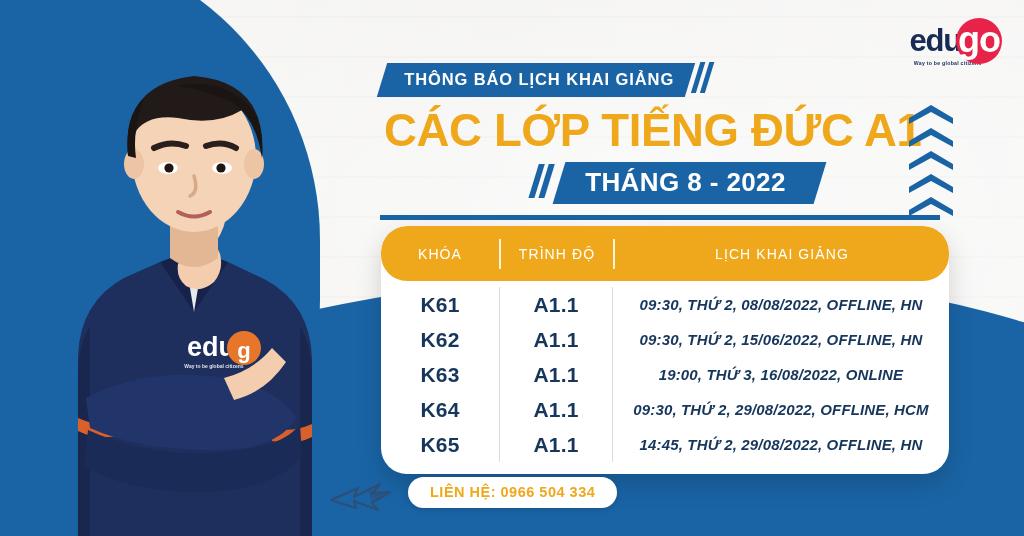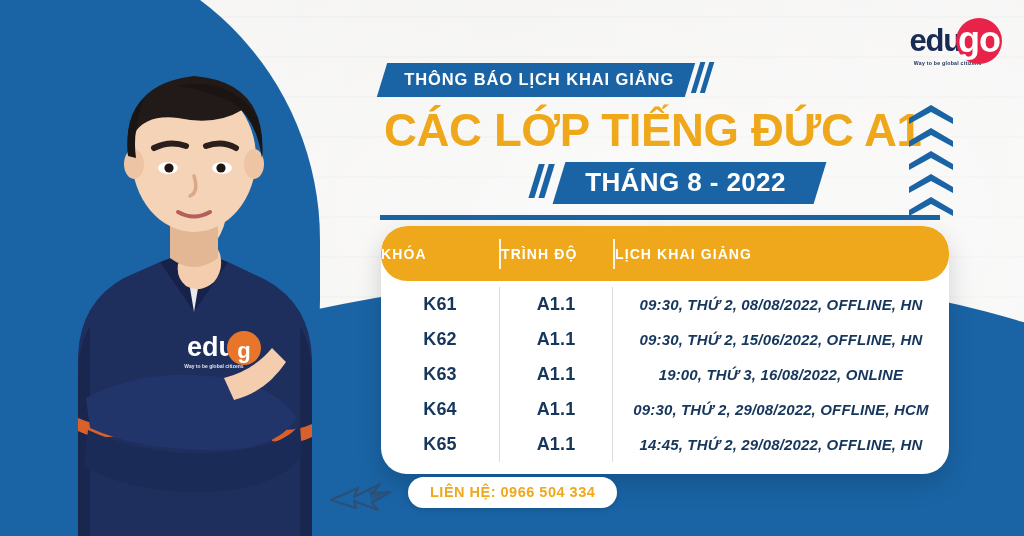--- a/index.html
+++ b/index.html
@@ -167,43 +167,43 @@
   .thead {
     display: flex;
     background: #efa81c;
     border-radius: 26px;
     height: 55px;
     align-items: center;
   }
   .thead .th {
     color: #ffffff;
     font-size: 14px;
-    font-weight: 700;
+    font-weight: 400;
     letter-spacing: 1.1px;
-    text-align: left;
+    text-align: center;
   }
   .th-sep {
     width: 2px;
     height: 30px;
     background: rgba(255,255,255,0.85);
     flex: 0 0 auto;
   }
   .col-a { width: 118px; flex: 0 0 auto; }
   .col-b { width: 112px; flex: 0 0 auto; }
   .col-c { flex: 1 1 auto; }
 
   .tbody { padding: 6px 0 12px; }
   .trow {
     display: flex;
     align-items: center;
     height: 35px;
   }
   .trow .cell {
     color: #16365c;
-    font-size: 18px;
+    font-size: 21px;
     font-weight: 700;
     text-align: center;
     letter-spacing: 0.15px;
   }
   .trow .cell.sched { font-size: 15px; font-style: italic; }
   .row-sep {
     width: 1px;
     align-self: stretch;
     background: #dcdcdc;
     flex: 0 0 auto;

